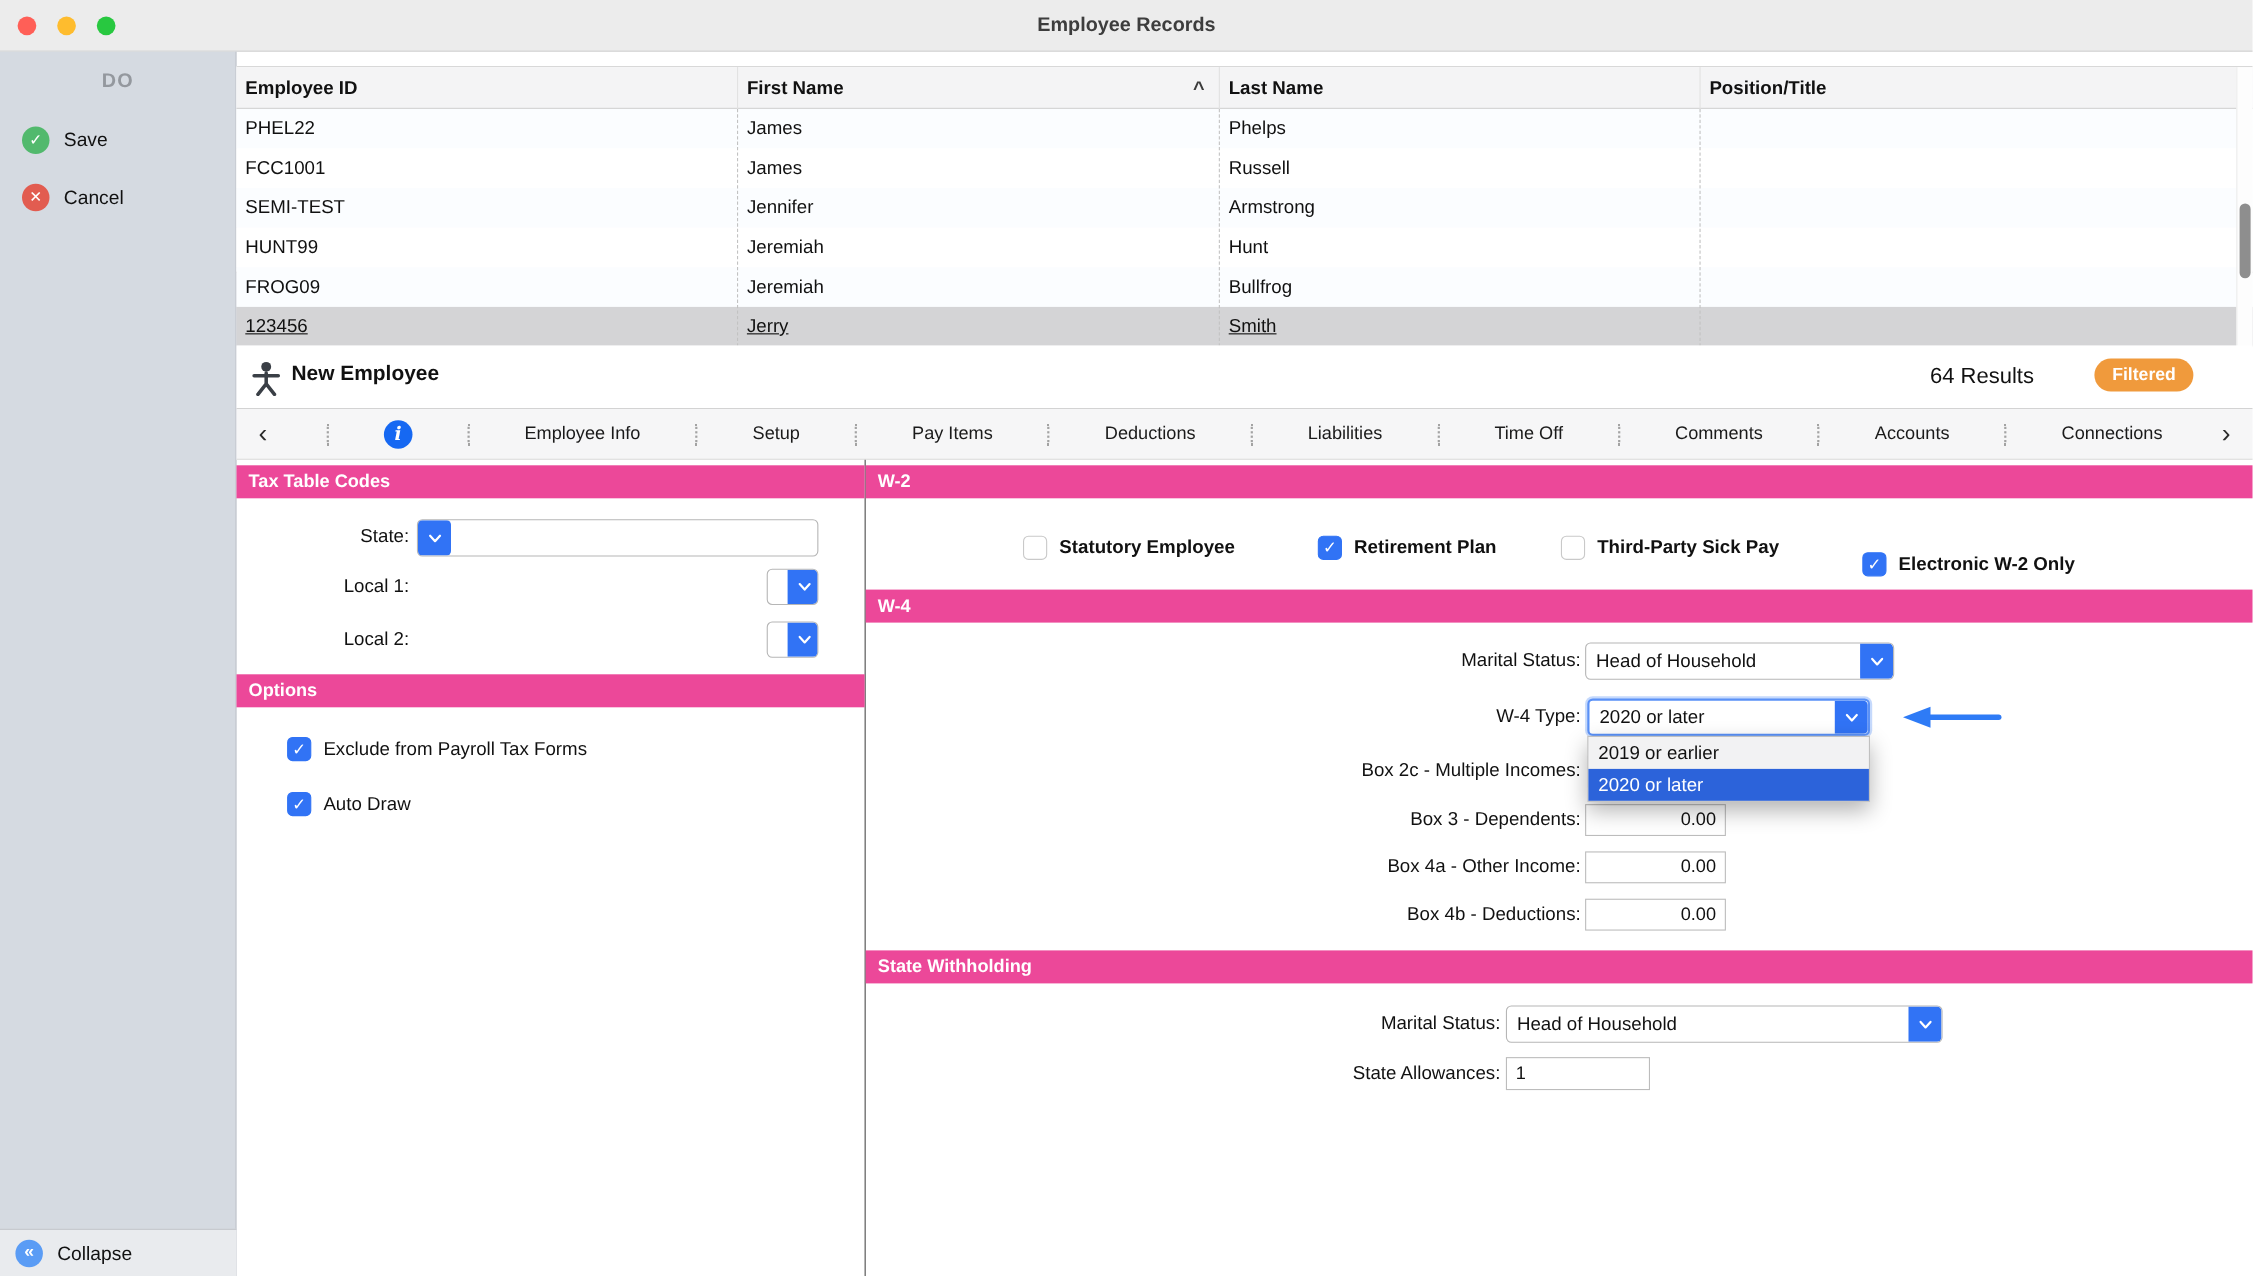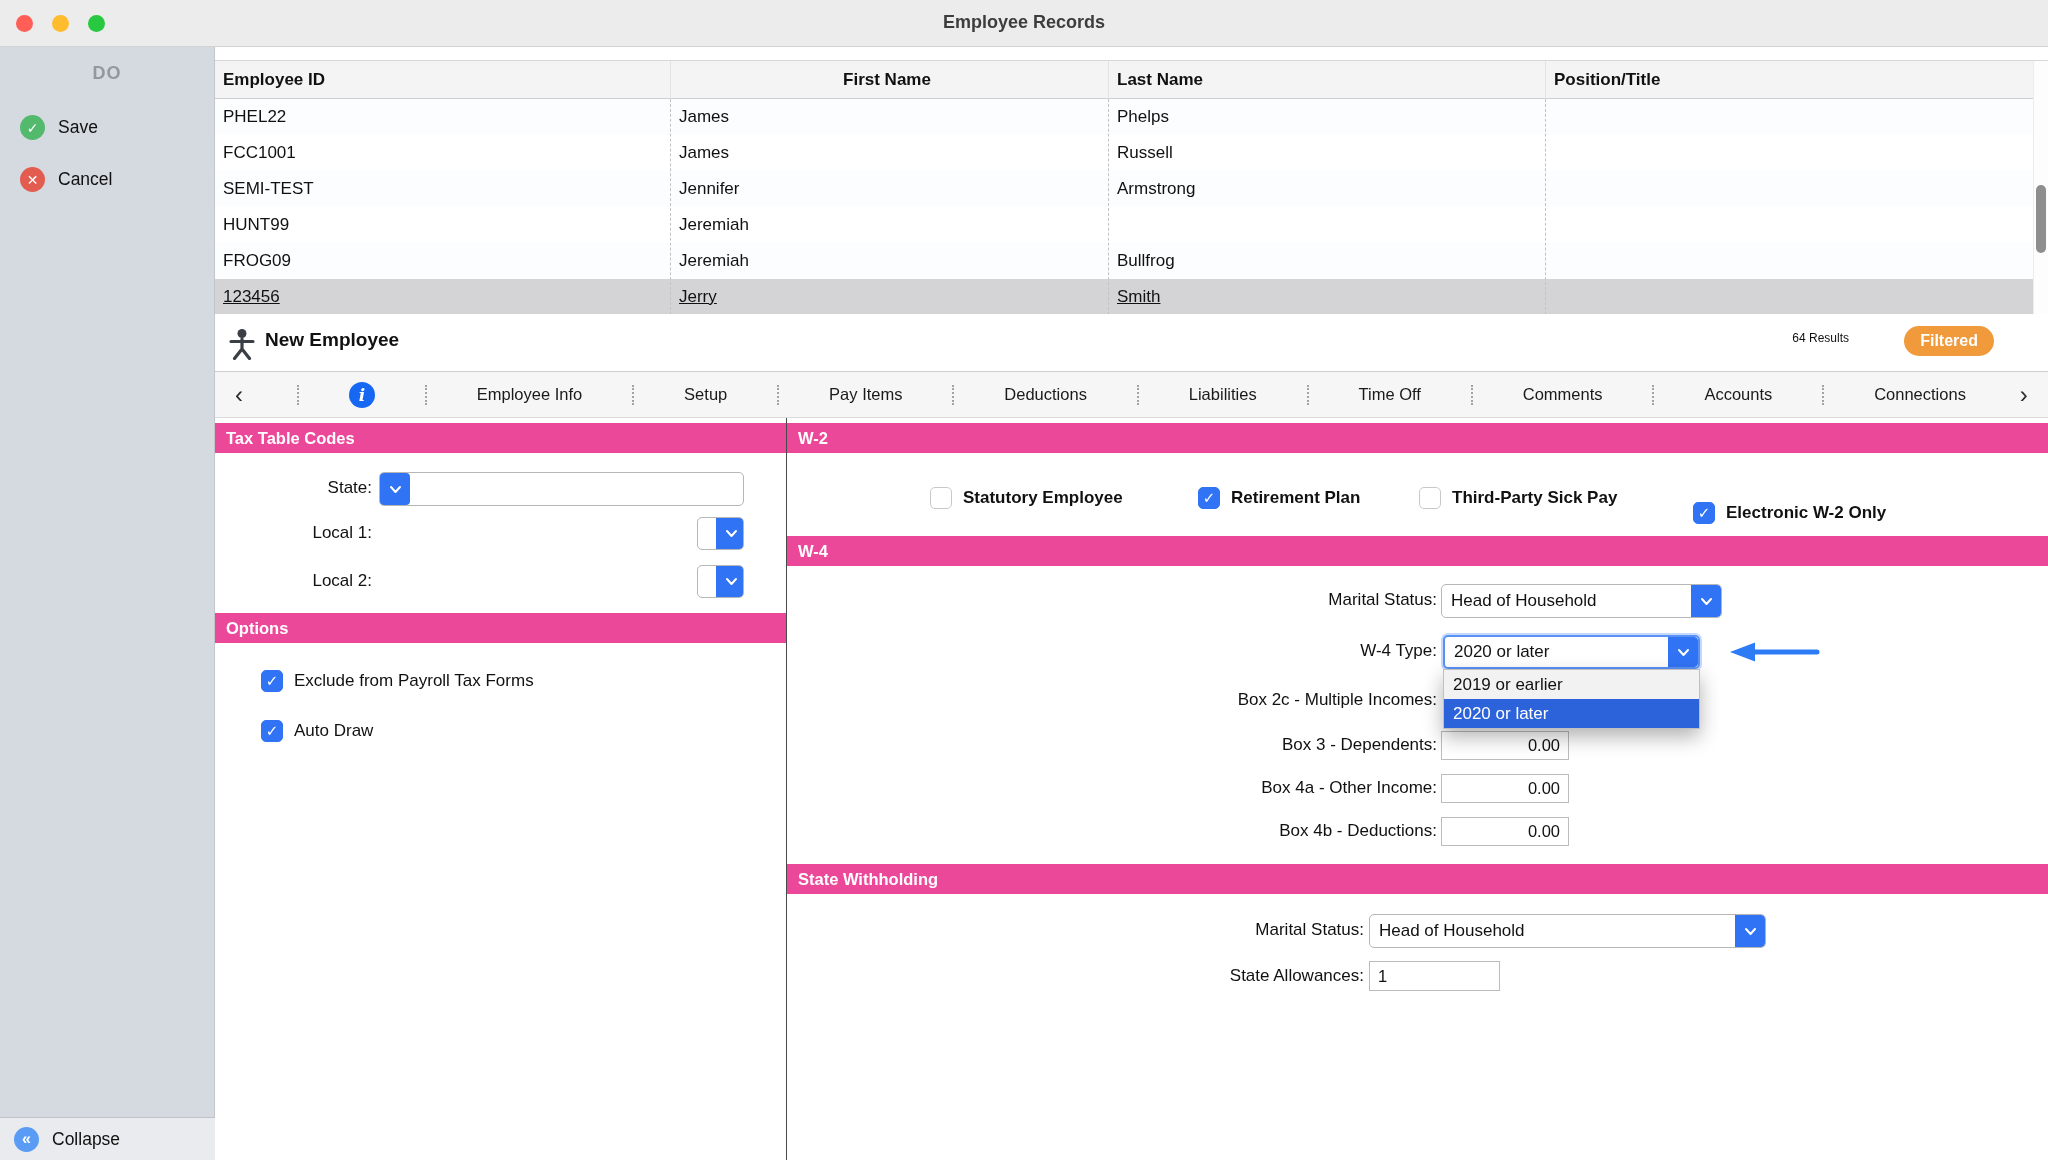--- a/index.html
+++ b/index.html
@@ -22,31 +22,31 @@
   .collapse-bar { position:absolute; left:0; bottom:0; width:215px; height:43px; background:#e9ebee; border-top:1px solid #bfc3c8; display:flex; align-items:center; gap:13px; padding-left:14px; }
 
   
   .table-wrap { left:215px; top:60px; width:1833px; height:188px; background:#fff; border-top:1px solid #d8d8d8; border-bottom:1px solid #b5b5b5; }
   .t-header { display:grid; grid-template-columns:456px 438px 437px 1fr; height:38px; background:#f4f4f5; border-bottom:1px solid #cfcfcf; }
   .t-header .cell { font-weight:700; font-size:17px; line-height:37px; padding-left:8px; color:#111; white-space:nowrap; overflow:hidden; }
   .t-row { display:grid; grid-template-columns:456px 438px 437px 1fr; height:36px; background:#fff; }
   .t-row:nth-child(even) { background:#fbfdff; }
   .t-row.selected { background:#d4d4d6;text-decoration:underline; }
   .t-row .cell { font-size:17px; line-height:36px; padding-left:8px; white-space:nowrap; overflow:hidden; }
-  .sort-wrap { display:flex; justify-content:space-between; align-items:center; padding-right:14px;flex-direction:column; }
+  .sort-wrap { display:flex; justify-content:space-between; align-items:center; padding-right:14px; }
   .sort-caret { font-size:18px; font-weight:700; color:#3c3c3c; line-height:20px; }
   .col-sep { position:absolute; width:0; border-left:1px dashed #c2c2c2; top:38px; height:216px; }
   .col-sep-h { position:absolute; width:0; border-left:1px solid #e2e2e2; top:0; height:38px; }
   .scroll-track { position:absolute; right:0; top:0; width:15px; height:254px; background:#fdfdfd; border-left:1px solid #ececec; }
   .scroll-thumb { position:absolute; right:2px; top:124px; width:10px; height:68px; border-radius:5px; background:#8e8e8e; }
 
   
   .toolbar { left:215px; top:314px; width:1833px; height:58px; background:#fff; border-bottom:1px solid #cfcfcf; }
   .record-title { position:absolute; left:50px; top:15px; font-size:19px; font-weight:700; color:#111; }
-  .results-text { position:absolute; right:199px; top:17px; font-size:12px; color:#111; }
+  .results-text { position:absolute; right:199px; top:17px; font-size:20px; color:#111; }
   .filtered-badge { position:absolute; right:54px; top:12px; background:#f09a3c; color:#fff; font-size:16px; font-weight:700; border-radius:16px; padding:6px 16px; line-height:18px; }
 
   
   .tabbar { left:215px; top:372px; width:1833px; height:46px; background:#f6f6f7; border-bottom:1px solid #dcdcdc; display:flex; align-items:center; justify-content:space-between; padding:0 16px; }
   .tab { font-size:16.5px; color:#1a1a1a; white-space:nowrap; cursor:default; }
   .tab-sep { width:0; height:20px; border-left:2px dotted #a3a3a3; }
   .chev { font-size:24px; color:#2b2b2b; line-height:20px; padding:0 4px; }
   .info-tab { width:26px; height:26px; border-radius:50%; background:#1668f2; color:#fff; display:flex; align-items:center; justify-content:center; font-family:"DejaVu Serif",serif; font-style:italic; font-weight:700; font-size:17px; }
 
   
@@ -128,20 +128,21 @@
     </div>
     <div class="t-row">
       <div class="cell">SEMI-TEST</div>
       <div class="cell">Jennifer</div>
       <div class="cell">Armstrong</div>
       <div class="cell"></div>
     </div>
     <div class="t-row">
       <div class="cell">HUNT99</div>
       <div class="cell">Jeremiah</div>
+      <div class="cell">Hunt</div>
       <div class="cell"></div>
     </div>
     <div class="t-row">
       <div class="cell">FROG09</div>
       <div class="cell">Jeremiah</div>
       <div class="cell">Bullfrog</div>
       <div class="cell"></div>
     </div>
     <div class="t-row selected">
       <div class="cell">123456</div>

